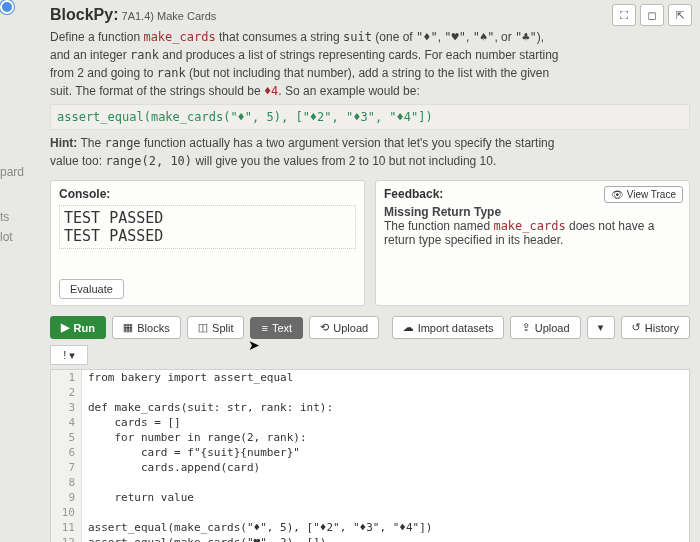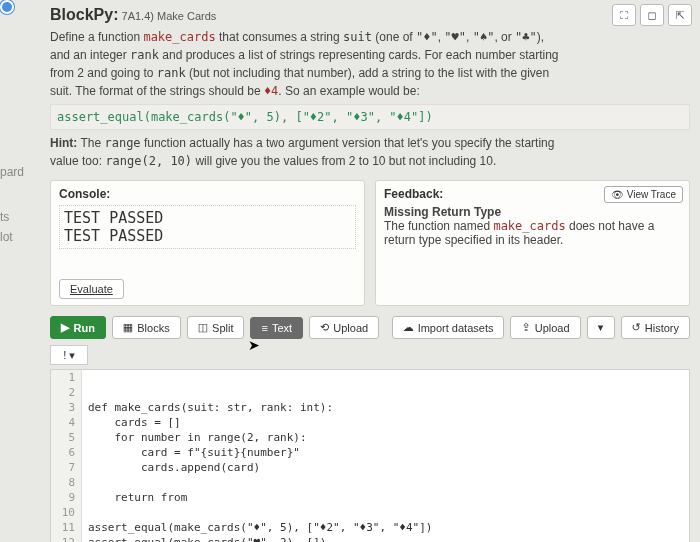--- a/index.html
+++ b/index.html
@@ -20,21 +20,21 @@
   .top-icons { position:absolute; top:4px; right:8px; display:flex; gap:4px; }
   .top-btn { width:22px; height:20px; border:1px solid #bbb; border-radius:3px; background:#fff; display:flex; align-items:center; justify-content:center; font-size:11px; color:#555; cursor:pointer; }
   .panel-row { display:flex; gap:10px; margin-top:10px; }
   .panel { background:#fdfdfb; border:1px solid #d5d5d0; border-radius:3px; padding:6px 8px; position:relative; }
   .console-panel { flex:1; min-height:110px; }
   .feedback-panel { flex:1; min-height:110px; }
   .panel h4 { margin:0 0 4px 0; font-size:12px; font-weight:bold; }
   .console-lines { border:1px dotted #ccc; padding:3px 4px; font-family:monospace; font-size:15px; }
   .feedback-text { font-size:12px; color:#444; }
   .view-trace { position:absolute; top:5px; right:6px; border:1px solid #aaa; border-radius:3px; background:#fff; font-size:10px; padding:2px 6px; cursor:pointer; display:flex; align-items:center; gap:3px; }
-  .eval-btn { margin-top:30px; border:1px solid #bbb; border-radius:3px; background:#fff; padding:3px 10px; font-size:11px; cursor:pointer; display:inline-block;text-decoration:underline; }
+  .eval-btn { margin-top:30px; border:1px solid #bbb; border-radius:3px; background:#fff; padding:3px 10px; font-size:11px; cursor:pointer; display:inline-block; }
   .toolbar { display:flex; align-items:center; gap:6px; margin-top:10px; margin-bottom:6px; }
   .btn { border:1px solid #bbb; border-radius:3px; background:#fff; padding:4px 10px; font-size:11px; cursor:pointer; display:flex; align-items:center; gap:4px; }
   .btn.run { background:#2e8b3c; color:#fff; border-color:#2e8b3c; font-weight:bold; }
   .btn.active { background:#6a6a6a; color:#fff; border-color:#6a6a6a; }
   .toolbar-spacer { flex:1; }
   .small-btn { width:26px; padding:4px 0; justify-content:center; }
   .mini-bar { margin-top:2px; }
   .mini-select { border:1px solid #ccc; background:#fff; width:36px; height:18px; display:flex; align-items:center; justify-content:center; font-size:11px; cursor:pointer; }
   .editor { background:#fff; border:1px solid #d0d0cc; font-family:Consolas,monospace; font-size:11px; margin-top:4px; }
   .editor-row { display:flex; }
@@ -144,20 +144,21 @@
         </div>
   </div>
 
   <div class="mini-bar">
     <div class="mini-select">! ▾</div>
   </div>
 
   <div class="editor">
     <div class="editor-row">
           <div class="gutter">1</div>
+          <div class="code-cell">from bakery import assert_equal</div>
         </div>
     <div class="editor-row">
           <div class="gutter">2</div>
           <div class="code-cell"></div>
         </div>
     <div class="editor-row">
           <div class="gutter">3</div>
           <div class="code-cell">def make_cards(suit: str, rank: int):</div>
         </div>
     <div class="editor-row">
@@ -175,21 +176,21 @@
     <div class="editor-row">
           <div class="gutter">7</div>
           <div class="code-cell">        cards.append(card)</div>
         </div>
     <div class="editor-row">
           <div class="gutter">8</div>
           <div class="code-cell"></div>
         </div>
     <div class="editor-row">
           <div class="gutter">9</div>
-          <div class="code-cell">    return from</div>
+          <div class="code-cell">    return value</div>
         </div>
     <div class="editor-row">
           <div class="gutter">10</div>
           <div class="code-cell"></div>
         </div>
     <div class="editor-row">
           <div class="gutter">11</div>
           <div class="code-cell">assert_equal(make_cards("♦", 5), ["♦2", "♦3", "♦4"])</div>
         </div>
     <div class="editor-row">

